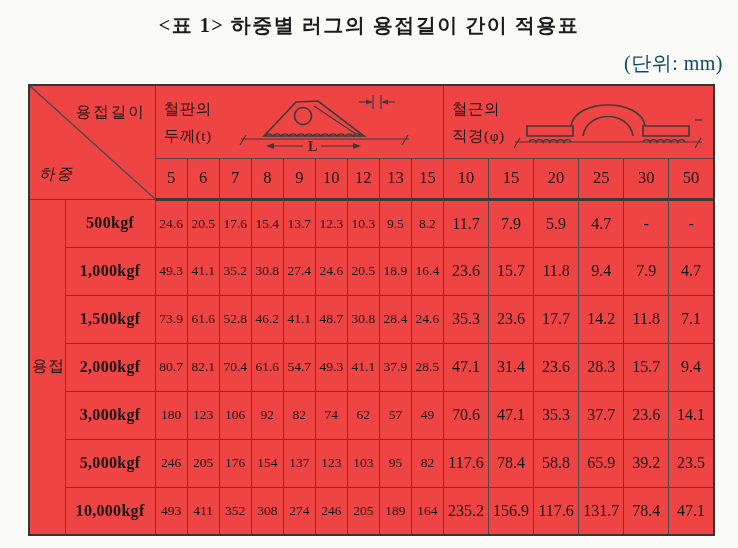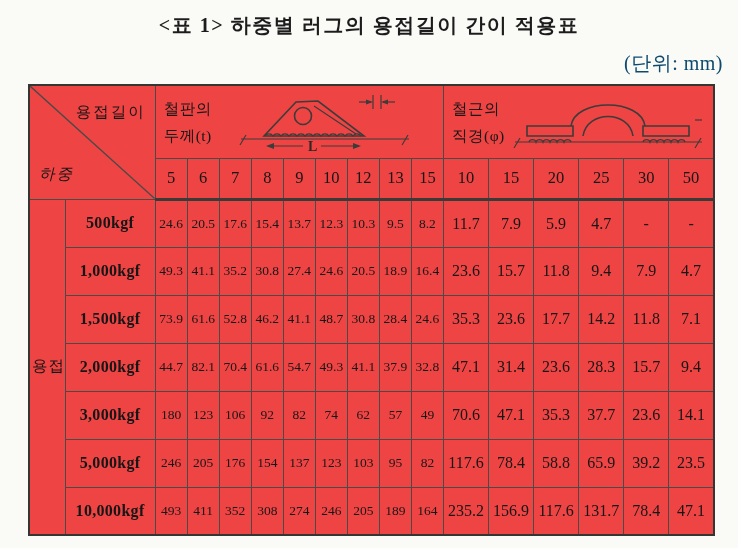--- a/index.html
+++ b/index.html
@@ -244,29 +244,29 @@
           <td class="val plate">24.6</td>
           <td class="val rebar">35.3</td>
           <td class="val rebar">23.6</td>
           <td class="val rebar">17.7</td>
           <td class="val rebar">14.2</td>
           <td class="val rebar">11.8</td>
           <td class="val rebar">7.1</td>
         </tr>
         <tr>
           <td class="rowlabel">2,000kgf</td>
-          <td class="val plate">44.7</td>
+          <td class="val plate">80.7</td>
           <td class="val plate">82.1</td>
           <td class="val plate">70.4</td>
           <td class="val plate">61.6</td>
           <td class="val plate">54.7</td>
           <td class="val plate">49.3</td>
           <td class="val plate">41.1</td>
           <td class="val plate">37.9</td>
-          <td class="val plate">32.8</td>
+          <td class="val plate">28.5</td>
           <td class="val rebar">47.1</td>
           <td class="val rebar">31.4</td>
           <td class="val rebar">23.6</td>
           <td class="val rebar">28.3</td>
           <td class="val rebar">15.7</td>
           <td class="val rebar">9.4</td>
         </tr>
         <tr>
           <td class="rowlabel">3,000kgf</td>
           <td class="val plate">180</td>

